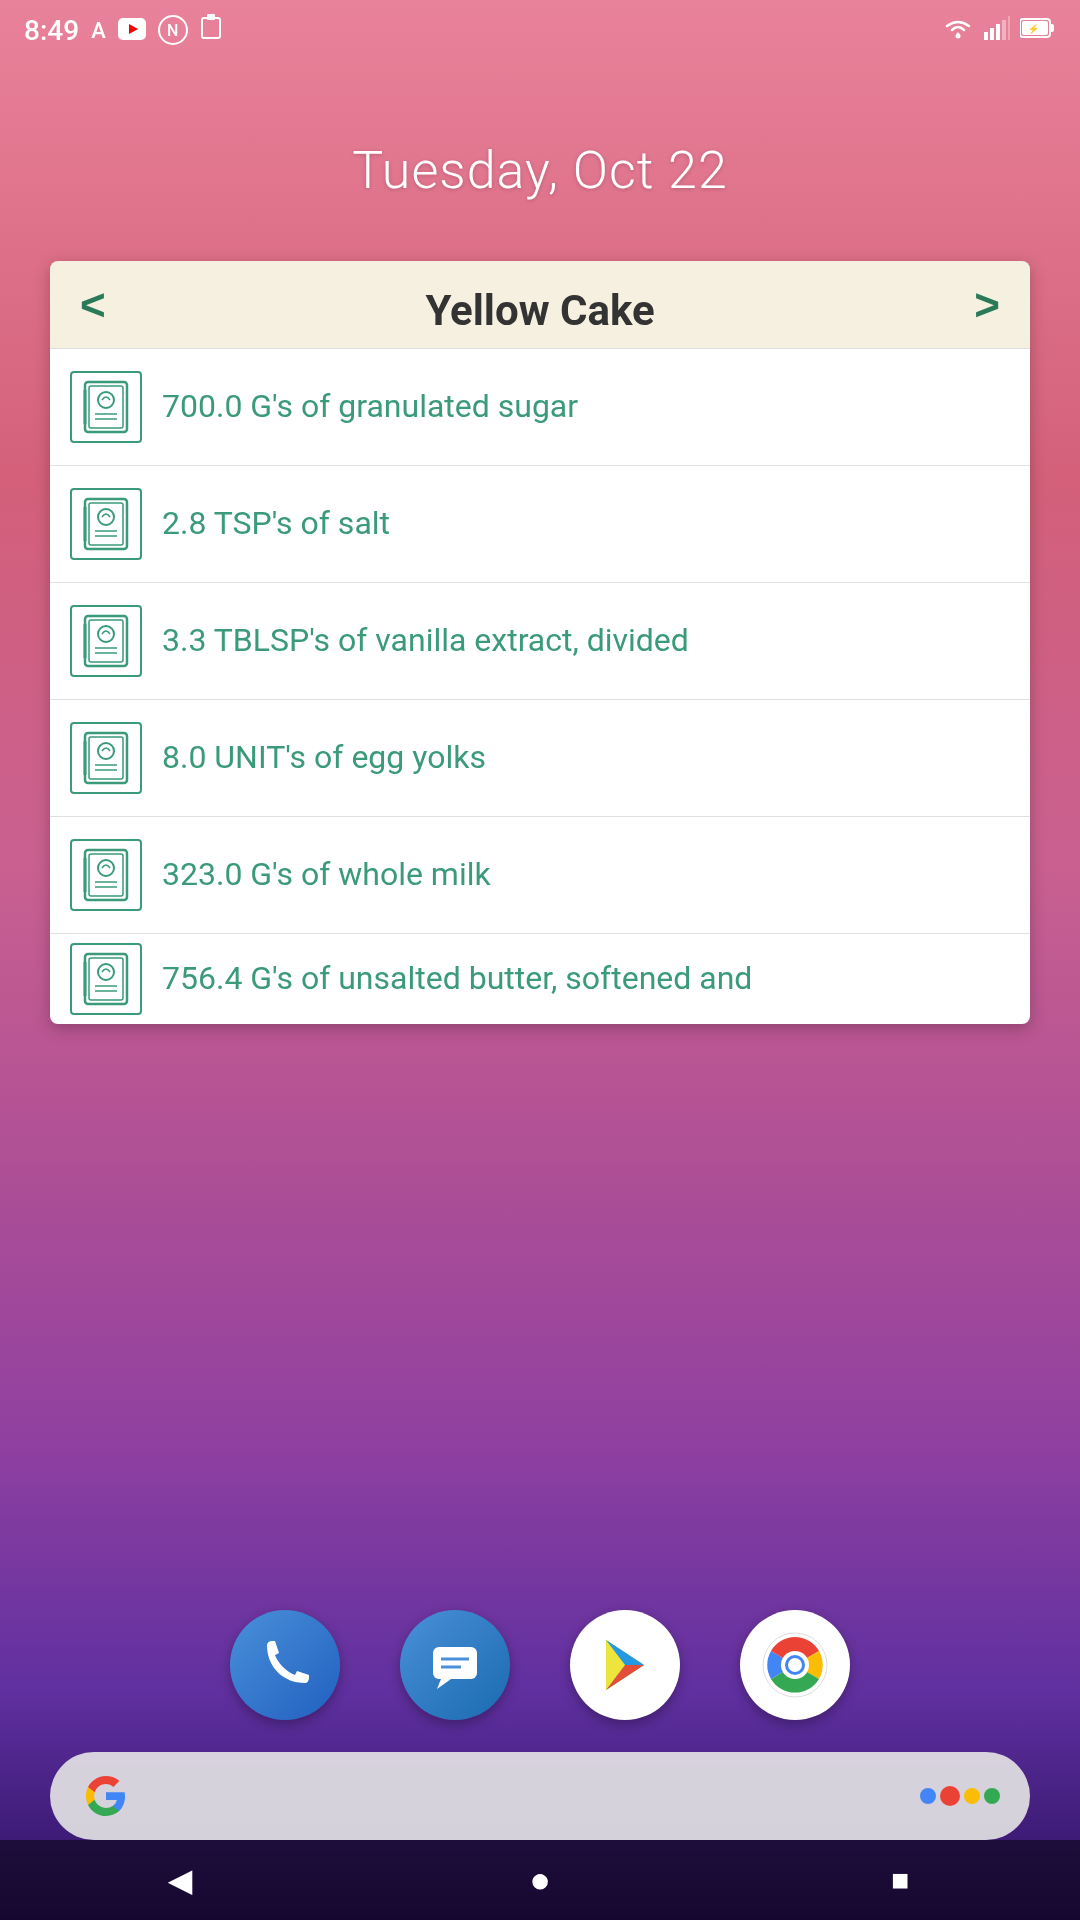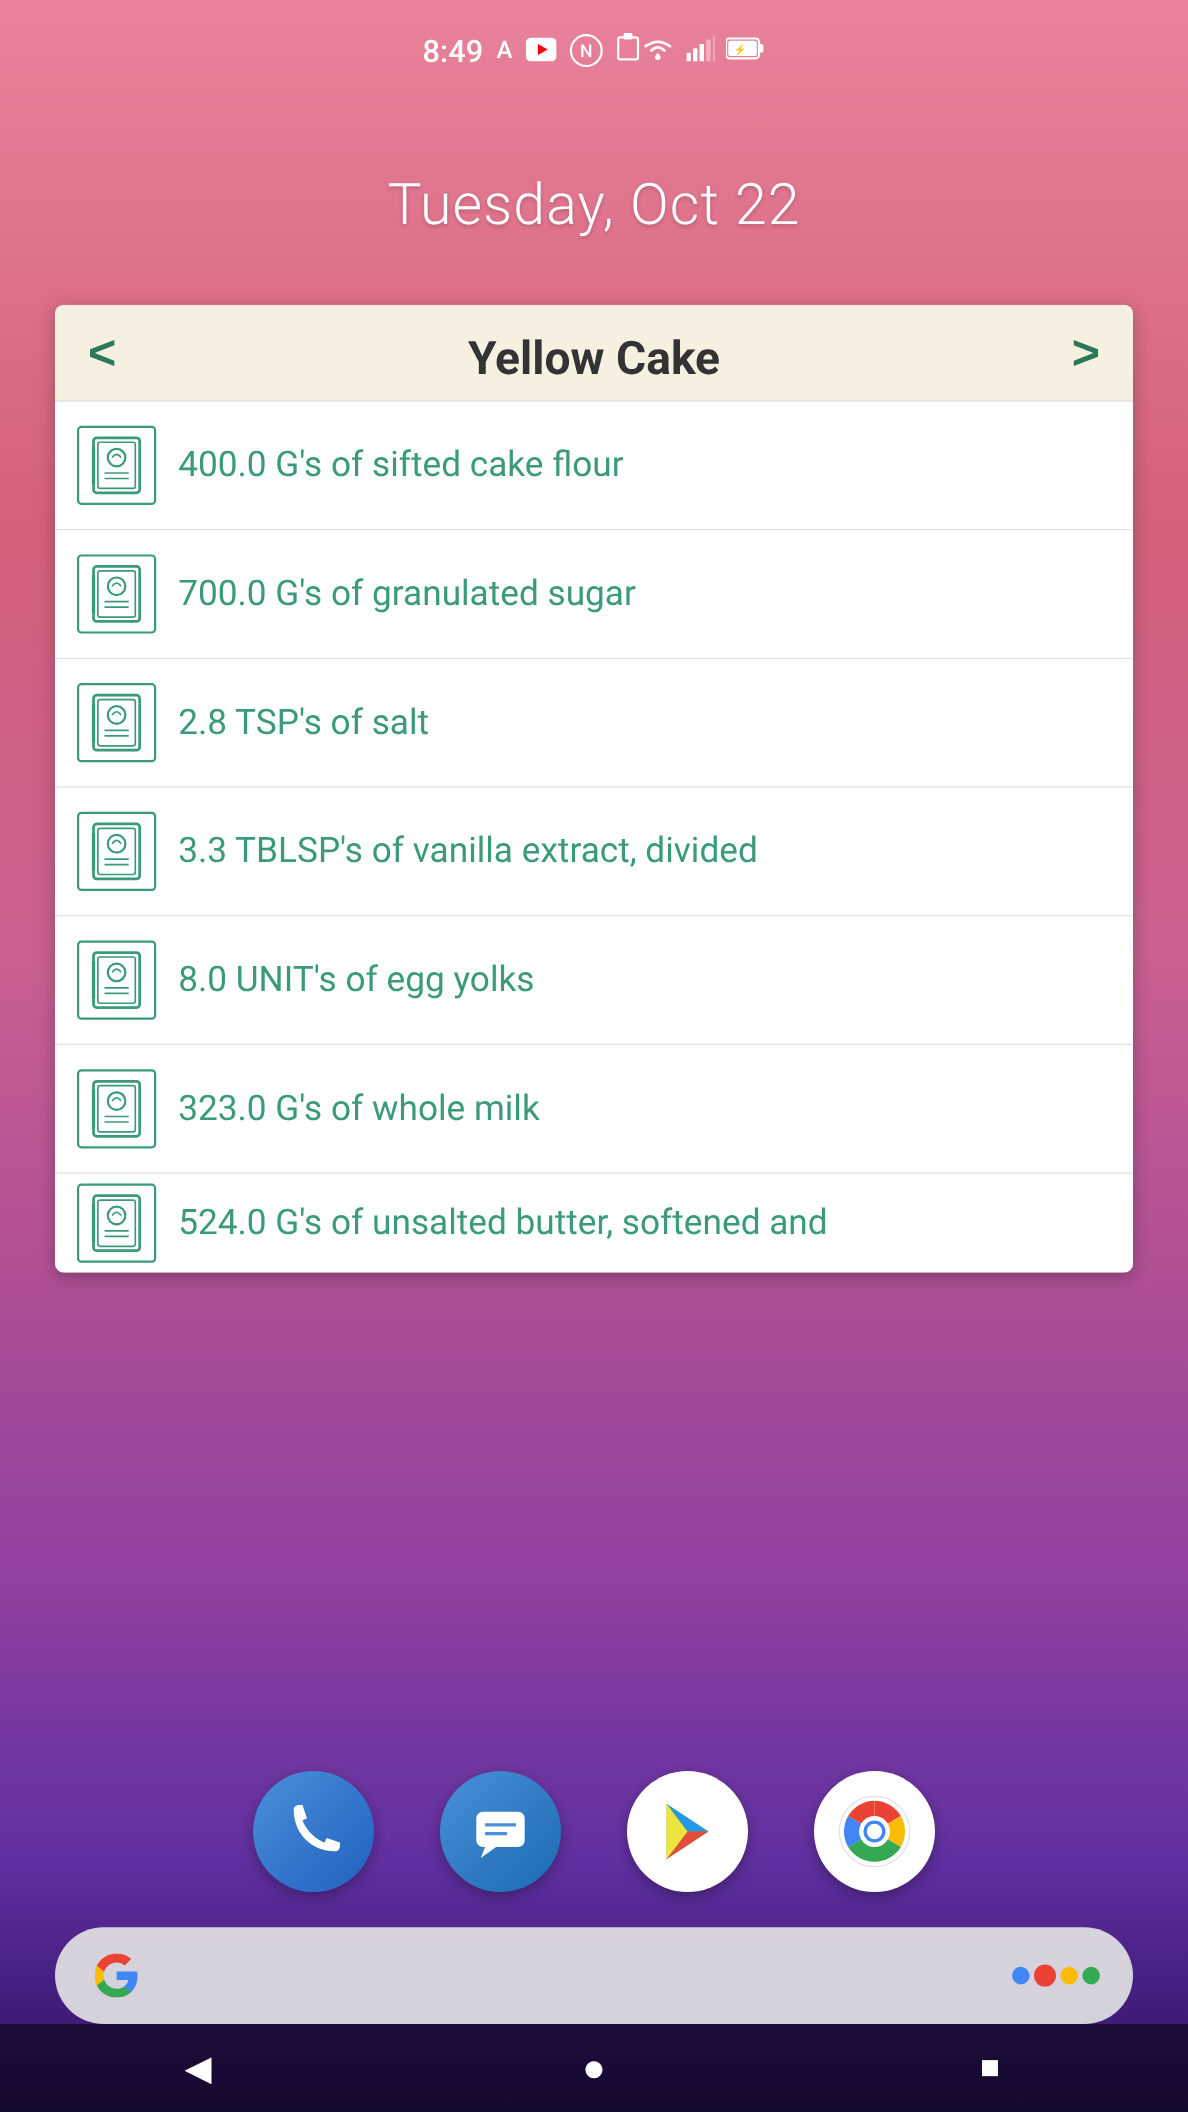--- a/index.html
+++ b/index.html
@@ -21,24 +21,23 @@
       z-index: 0;
     }
 
     
     .status-bar {
       position: relative;
       z-index: 10;
       height: 60px;
       display: flex;
       align-items: center;
-      justify-content: center;
+      justify-content: space-between;
       padding: 0 24px;
       color: white;
-      margin-top: 16px;
     }
 
     .status-left {
       display: flex;
       align-items: center;
       gap: 12px;
       font-size: 28px;
       font-weight: 500;
     }
 
@@ -310,124 +309,110 @@
 <div class="recipe-card">
 
   <div class="recipe-header">
     <button class="nav-arrow">&lt;</button>
     <span class="recipe-title">Yellow Cake</span>
     <button class="nav-arrow">&gt;</button>
   </div>
 
   <div class="ingredient-list">
 
+
     <div class="ingredient-item">
       <div class="recipe-icon">
         <svg viewBox="0 0 54 54" fill="none" xmlns="http://www.w3.org/2000/svg">
           <rect x="6" y="2" width="42" height="50" rx="3" stroke="#3a9a7a" stroke-width="2.5"></rect>
           <rect x="10" y="6" width="34" height="42" rx="2" stroke="#3a9a7a" stroke-width="1.5"></rect>
           <circle cx="27" cy="20" r="8" stroke="#3a9a7a" stroke-width="2"></circle>
           <path d="M23 20 Q27 14 31 20" stroke="#3a9a7a" stroke-width="1.5" fill="none"></path>
           <line x1="16" y1="34" x2="38" y2="34" stroke="#3a9a7a" stroke-width="1.5"></line>
           <line x1="16" y1="39" x2="38" y2="39" stroke="#3a9a7a" stroke-width="1.5"></line>
           <line x1="6" y1="10" x2="6" y2="44" stroke="#3a9a7a" stroke-width="3"></line>
         </svg>
       </div>
-      <span class="ingredient-text">400.0 G's of sifted cake flour</span>
-    </div>
+      <span class="ingredient-text">700.0 G's of granulated sugar</span>
+    </div>
+
 
     <div class="ingredient-item">
       <div class="recipe-icon">
         <svg viewBox="0 0 54 54" fill="none" xmlns="http://www.w3.org/2000/svg">
           <rect x="6" y="2" width="42" height="50" rx="3" stroke="#3a9a7a" stroke-width="2.5"></rect>
           <rect x="10" y="6" width="34" height="42" rx="2" stroke="#3a9a7a" stroke-width="1.5"></rect>
           <circle cx="27" cy="20" r="8" stroke="#3a9a7a" stroke-width="2"></circle>
           <path d="M23 20 Q27 14 31 20" stroke="#3a9a7a" stroke-width="1.5" fill="none"></path>
           <line x1="16" y1="34" x2="38" y2="34" stroke="#3a9a7a" stroke-width="1.5"></line>
           <line x1="16" y1="39" x2="38" y2="39" stroke="#3a9a7a" stroke-width="1.5"></line>
           <line x1="6" y1="10" x2="6" y2="44" stroke="#3a9a7a" stroke-width="3"></line>
         </svg>
       </div>
-      <span class="ingredient-text">700.0 G's of granulated sugar</span>
-    </div>
-
+      <span class="ingredient-text">2.8 TSP's of salt</span>
+    </div>
 
     <div class="ingredient-item">
       <div class="recipe-icon">
         <svg viewBox="0 0 54 54" fill="none" xmlns="http://www.w3.org/2000/svg">
           <rect x="6" y="2" width="42" height="50" rx="3" stroke="#3a9a7a" stroke-width="2.5"></rect>
           <rect x="10" y="6" width="34" height="42" rx="2" stroke="#3a9a7a" stroke-width="1.5"></rect>
           <circle cx="27" cy="20" r="8" stroke="#3a9a7a" stroke-width="2"></circle>
           <path d="M23 20 Q27 14 31 20" stroke="#3a9a7a" stroke-width="1.5" fill="none"></path>
           <line x1="16" y1="34" x2="38" y2="34" stroke="#3a9a7a" stroke-width="1.5"></line>
           <line x1="16" y1="39" x2="38" y2="39" stroke="#3a9a7a" stroke-width="1.5"></line>
           <line x1="6" y1="10" x2="6" y2="44" stroke="#3a9a7a" stroke-width="3"></line>
         </svg>
       </div>
-      <span class="ingredient-text">2.8 TSP's of salt</span>
+      <span class="ingredient-text">3.3 TBLSP's of vanilla extract, divided</span>
     </div>
 
     <div class="ingredient-item">
       <div class="recipe-icon">
         <svg viewBox="0 0 54 54" fill="none" xmlns="http://www.w3.org/2000/svg">
           <rect x="6" y="2" width="42" height="50" rx="3" stroke="#3a9a7a" stroke-width="2.5"></rect>
           <rect x="10" y="6" width="34" height="42" rx="2" stroke="#3a9a7a" stroke-width="1.5"></rect>
           <circle cx="27" cy="20" r="8" stroke="#3a9a7a" stroke-width="2"></circle>
           <path d="M23 20 Q27 14 31 20" stroke="#3a9a7a" stroke-width="1.5" fill="none"></path>
           <line x1="16" y1="34" x2="38" y2="34" stroke="#3a9a7a" stroke-width="1.5"></line>
           <line x1="16" y1="39" x2="38" y2="39" stroke="#3a9a7a" stroke-width="1.5"></line>
           <line x1="6" y1="10" x2="6" y2="44" stroke="#3a9a7a" stroke-width="3"></line>
         </svg>
       </div>
-      <span class="ingredient-text">3.3 TBLSP's of vanilla extract, divided</span>
+      <span class="ingredient-text">8.0 UNIT's of egg yolks</span>
     </div>
 
     <div class="ingredient-item">
       <div class="recipe-icon">
         <svg viewBox="0 0 54 54" fill="none" xmlns="http://www.w3.org/2000/svg">
           <rect x="6" y="2" width="42" height="50" rx="3" stroke="#3a9a7a" stroke-width="2.5"></rect>
           <rect x="10" y="6" width="34" height="42" rx="2" stroke="#3a9a7a" stroke-width="1.5"></rect>
           <circle cx="27" cy="20" r="8" stroke="#3a9a7a" stroke-width="2"></circle>
           <path d="M23 20 Q27 14 31 20" stroke="#3a9a7a" stroke-width="1.5" fill="none"></path>
           <line x1="16" y1="34" x2="38" y2="34" stroke="#3a9a7a" stroke-width="1.5"></line>
           <line x1="16" y1="39" x2="38" y2="39" stroke="#3a9a7a" stroke-width="1.5"></line>
           <line x1="6" y1="10" x2="6" y2="44" stroke="#3a9a7a" stroke-width="3"></line>
         </svg>
       </div>
-      <span class="ingredient-text">8.0 UNIT's of egg yolks</span>
-    </div>
-
-    <div class="ingredient-item">
-      <div class="recipe-icon">
-        <svg viewBox="0 0 54 54" fill="none" xmlns="http://www.w3.org/2000/svg">
-          <rect x="6" y="2" width="42" height="50" rx="3" stroke="#3a9a7a" stroke-width="2.5"></rect>
-          <rect x="10" y="6" width="34" height="42" rx="2" stroke="#3a9a7a" stroke-width="1.5"></rect>
-          <circle cx="27" cy="20" r="8" stroke="#3a9a7a" stroke-width="2"></circle>
-          <path d="M23 20 Q27 14 31 20" stroke="#3a9a7a" stroke-width="1.5" fill="none"></path>
-          <line x1="16" y1="34" x2="38" y2="34" stroke="#3a9a7a" stroke-width="1.5"></line>
-          <line x1="16" y1="39" x2="38" y2="39" stroke="#3a9a7a" stroke-width="1.5"></line>
-          <line x1="6" y1="10" x2="6" y2="44" stroke="#3a9a7a" stroke-width="3"></line>
-        </svg>
-      </div>
       <span class="ingredient-text">323.0 G's of whole milk</span>
     </div>
 
     <div class="ingredient-item partial" style="height:70px;overflow:hidden;">
       <div class="recipe-icon">
         <svg viewBox="0 0 54 54" fill="none" xmlns="http://www.w3.org/2000/svg">
           <rect x="6" y="2" width="42" height="50" rx="3" stroke="#3a9a7a" stroke-width="2.5"></rect>
           <rect x="10" y="6" width="34" height="42" rx="2" stroke="#3a9a7a" stroke-width="1.5"></rect>
           <circle cx="27" cy="20" r="8" stroke="#3a9a7a" stroke-width="2"></circle>
           <path d="M23 20 Q27 14 31 20" stroke="#3a9a7a" stroke-width="1.5" fill="none"></path>
           <line x1="16" y1="34" x2="38" y2="34" stroke="#3a9a7a" stroke-width="1.5"></line>
           <line x1="16" y1="39" x2="38" y2="39" stroke="#3a9a7a" stroke-width="1.5"></line>
           <line x1="6" y1="10" x2="6" y2="44" stroke="#3a9a7a" stroke-width="3"></line>
         </svg>
       </div>
-      <span class="ingredient-text">524.0 G's of unsalted butter, softened and</span>
+      <span class="ingredient-text">756.4 G's of unsalted butter, softened and</span>
     </div>
 
   </div>
 </div>
 
 <div class="dock-area">
 
   <div class="dock-icon phone">
     <svg width="60" height="60" viewBox="0 0 60 60" fill="none">
       <path d="M12 10 C12 8 14 6 17 6 L20 6 L24 18 L20 20 C20 20 22 26 28 32 C34 38 40 40 40 40 L42 36 L54 40 L54 43 C54 46 52 48 50 48 C28 48 12 32 12 10Z" fill="white"></path>

